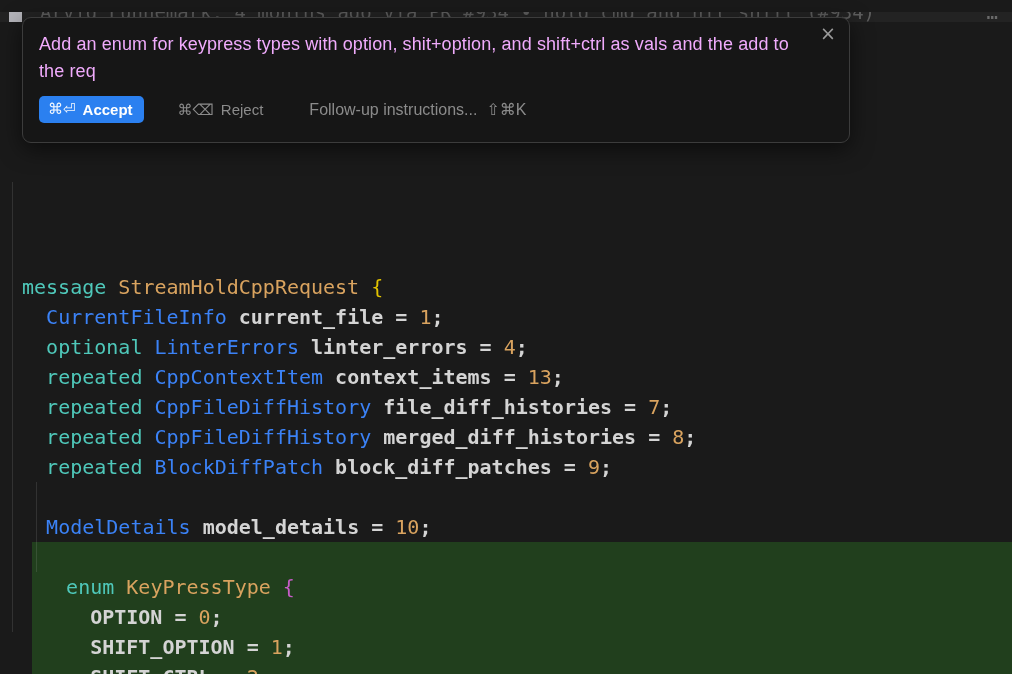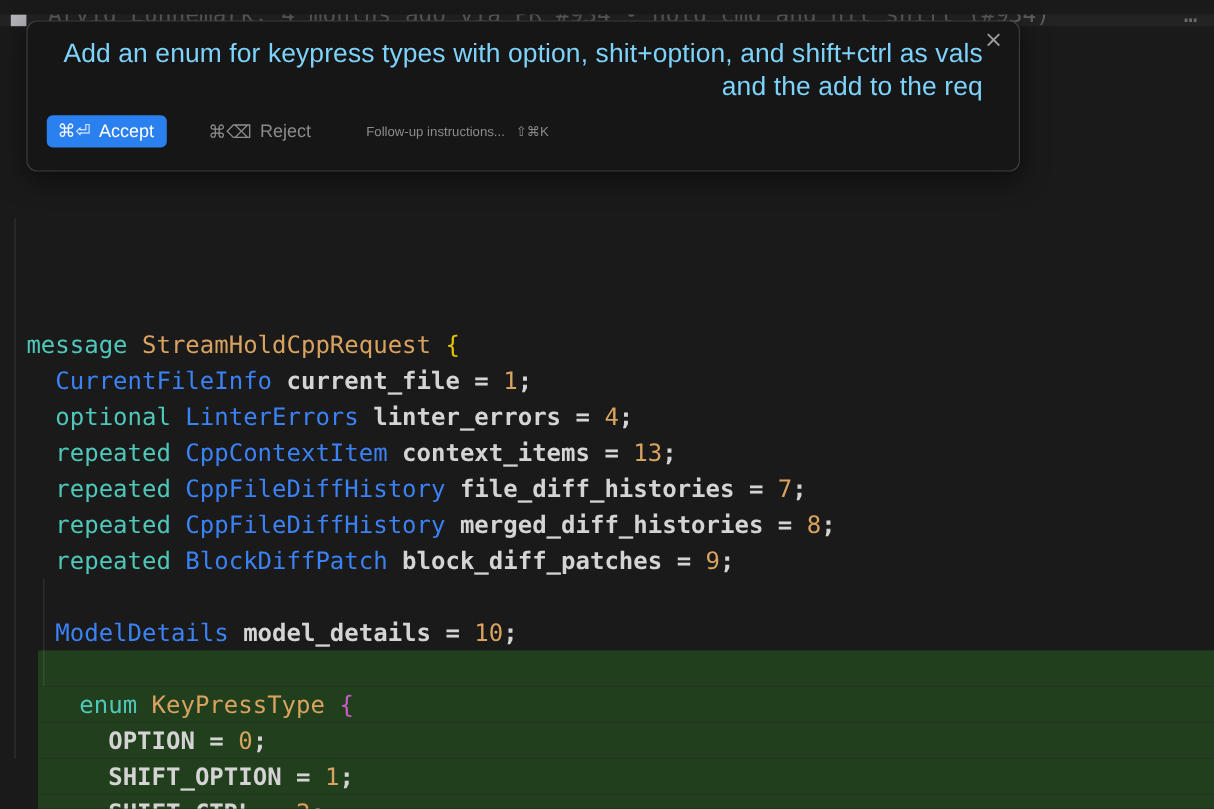--- a/index.html
+++ b/index.html
@@ -38,54 +38,53 @@
     position: absolute; left: 22px; top: 17px;
     width: 828px; height: 126px;
     background: #161616;
     border: 1px solid #3c3c3c;
     border-radius: 9px;
     box-shadow: 0 6px 22px rgba(0,0,0,0.55);
     padding: 13px 16px 0 16px;
     z-index: 5;
   }
   .popup-prompt {
-    color: #7dd3fc;
-    font-size: 22px; line-height: 27px;
+    color: #f0abfc;
+    font-size: 18px; line-height: 27px;
     width: 780px;
     letter-spacing: 0.1px;
-    text-align: right;
   }
   .popup-close {
     position: absolute; top: 6px; right: 13px;
     color: #9b9b9b; font-size: 19px; line-height: 19px;
     cursor: pointer; font-family: "DejaVu Sans", sans-serif;
   }
   .popup-actions {
     display: flex; align-items: center;
     margin-top: 11px;
   }
   .accept-btn {
     display: inline-flex; align-items: center; gap: 7px;
     background: #2b80f0; color: #ffffff;
     border: none; border-radius: 5px;
     padding: 4px 11px 5px 9px;
     font-size: 15px; font-family: "Liberation Sans", sans-serif;
     cursor: pointer;
   }
   .accept-btn .shortcut { font-weight: 400; opacity: 0.95; }
-  .accept-btn .label { font-weight: 400; }
+  .accept-btn .label { font-weight: 700; }
   .reject-btn {
     display: inline-flex; align-items: center; gap: 7px;
     background: none; border: none;
     color: #8b8b8b; font-size: 15px;
     margin-left: 28px; cursor: pointer;
     font-family: "Liberation Sans", sans-serif;
   }
   .followup {
-    color: #8b8b8b; font-size: 11px;
+    color: #8b8b8b; font-size: 16px;
     margin-left: 40px; cursor: text;
     display: inline-flex; gap: 9px; align-items: center;
   }
 
   
   .code-area {
     position: absolute; top: 152px; left: 0; width: 1012px;
     font-family: "DejaVu Sans Mono", monospace;
     font-size: 20px; line-height: 30px;
     color: #d4d4d4; white-space: pre;

